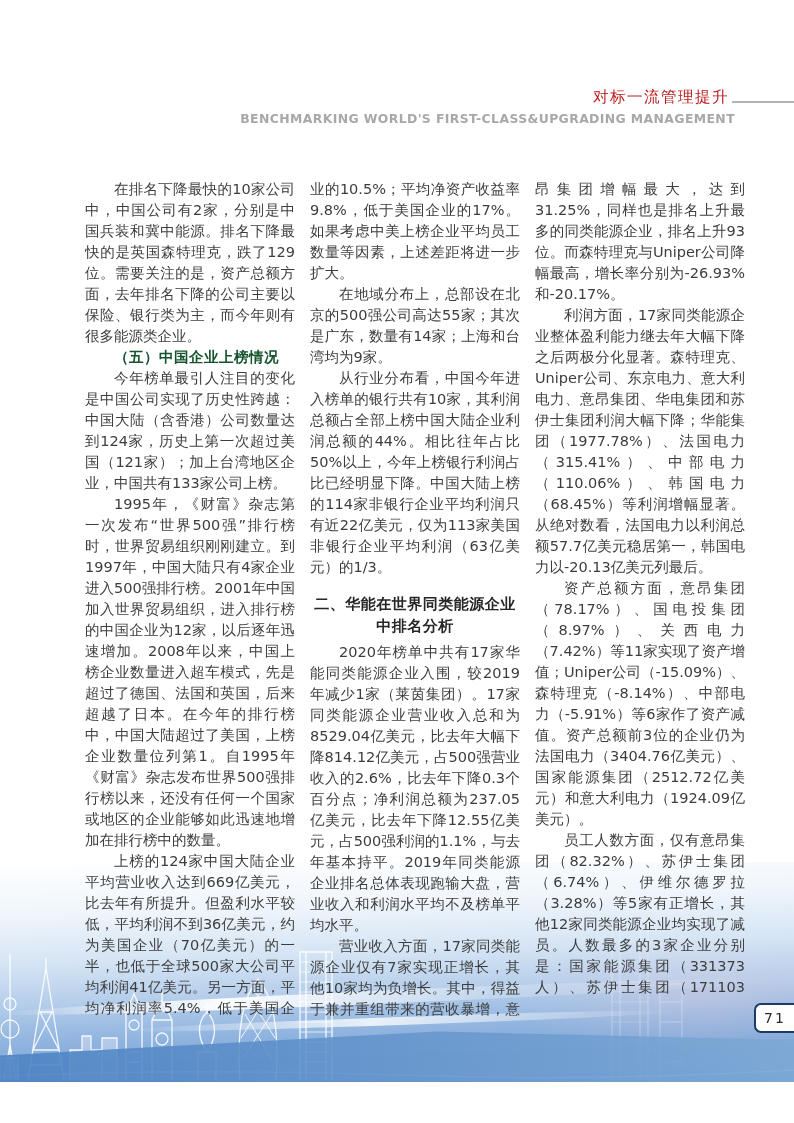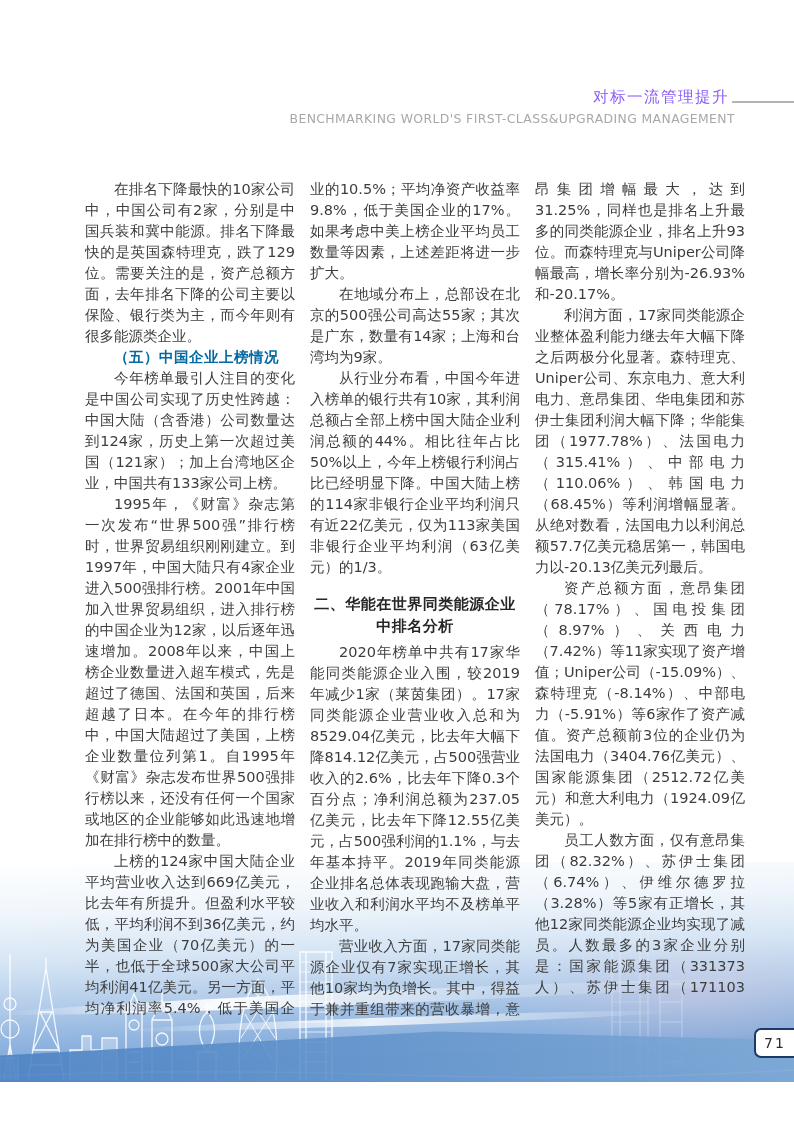--- a/index.html
+++ b/index.html
@@ -4,37 +4,37 @@
 <style>
   html,body{margin:0;padding:0;background:#ffffff;}
   .page{
     position:relative;width:794px;height:1123px;background:#ffffff;
     overflow:hidden;font-family:"DejaVu Sans","Liberation Sans",sans-serif;
   }
 
   
   .header{position:absolute;top:88px;right:0;text-align:right;}
   .header-zh-row{display:flex;align-items:flex-end;justify-content:flex-end;}
-  .header-zh{font-size:15.5px;color:#8b5cf6;letter-spacing:1.5px;line-height:18px;}
+  .header-zh{font-size:15.5px;color:#b91c1c;letter-spacing:1.5px;line-height:18px;}
   .header-rule{display:inline-block;width:62px;border-bottom:2px solid #b3b3b3;margin:0 0 3px 3px;}
-  .header-en{font-size:12.4px;color:#a8a8a8;letter-spacing:0.4px;margin:6px 59px 0 0;line-height:14px;}
+  .header-en{font-size:12.4px;color:#a8a8a8;letter-spacing:0.4px;margin:6px 59px 0 0;line-height:14px;font-weight:bold;}
 
   
   .article{
     position:absolute;left:85px;top:179px;width:660px;height:850px;
     column-count:3;column-gap:15px;column-fill:auto;overflow:hidden;
     font-size:14.5px;line-height:21px;color:#3d3d3d;text-align:justify;
     z-index:2;
   }
   .article p{margin:0;text-indent:2em;}
   .article .h-main{
     font-weight:bold;color:#262626;font-size:15px;line-height:22px;
     margin:15px 0 5px 0;text-indent:0;text-align:center;letter-spacing:0.5px;
   }
-  .article .h-sub{font-weight:bold;color:#0369a1;margin:0;text-indent:2em;letter-spacing:0.5px;}
+  .article .h-sub{font-weight:bold;color:#14532d;margin:0;text-indent:2em;letter-spacing:0.5px;}
 
   
   .footer-art{
     position:absolute;left:0;top:862px;width:794px;height:220px;z-index:1;
     background:
       radial-gradient(260px 90px at 88% 62%, rgba(233,203,219,0.30), rgba(233,203,219,0) 70%),
       linear-gradient(178deg,
         rgba(240,246,252,0) 0%,
         rgba(226,237,248,0.55) 22%,
         rgba(205,223,242,0.85) 42%,
@@ -59,21 +59,21 @@
     background:linear-gradient(90deg, rgba(255,255,255,0) 0%, rgba(255,255,255,0.8) 45%, rgba(255,255,255,0) 100%);
     transform:skewY(-2deg);border-radius:50%;
   }
   .footer-art svg{position:absolute;left:0;top:0;}
 
   
   .page-num{
     position:absolute;top:1003px;right:0;width:38px;height:26px;
     background:#ffffff;border:2px solid #1b3a66;border-right:none;
     border-radius:7px 0 0 7px;display:flex;align-items:center;justify-content:center;
-    font-size:14px;color:#2b2b2b;letter-spacing:2px;z-index:3;margin-top:25px;
+    font-size:14px;color:#2b2b2b;letter-spacing:2px;z-index:3;
   }
 </style>
 </head>
 <body>
 
 <div class="page">
 
   <div class="header">
     <div class="header-zh-row">
       <span class="header-zh">对标一流管理提升</span>

